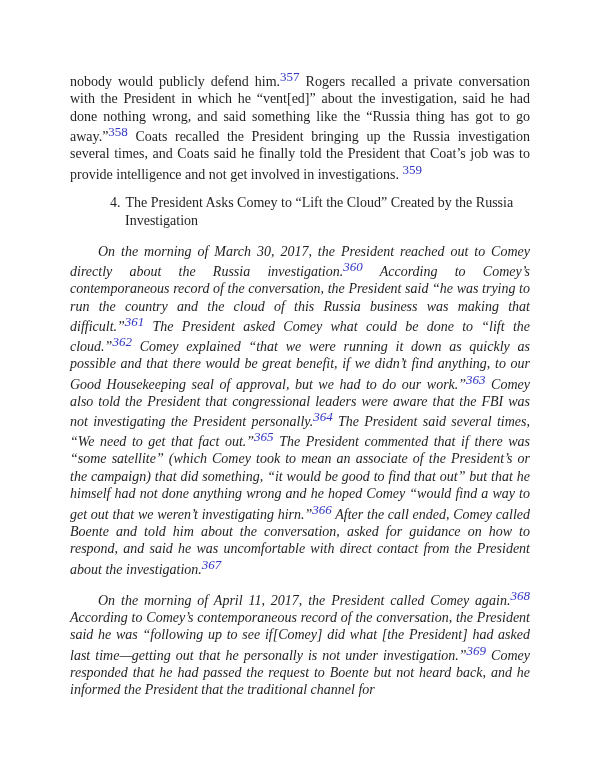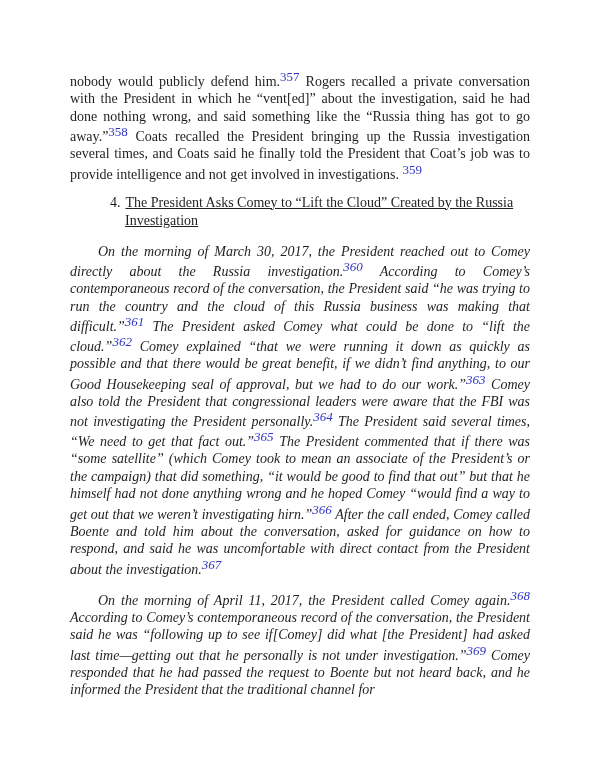--- a/index.html
+++ b/index.html
@@ -37,21 +37,21 @@
   }
   .heading{
     font-size:14px;
     line-height:18px;
     margin:6px 0 13px 40px;
     padding-left:15px;
     text-indent:-15px;
     text-align:left;
   }
   .heading .num{margin-right:5px;}
-  .heading .hline{text-decoration:underline;}
+  .heading .hline{}
 </style>
 </head>
 <body>
 
 <div class="page">
 
   <p class="para">nobody would publicly defend him.<sup class="fn">357</sup> Rogers recalled a private conversation with the President in which he “vent[ed]” about the investigation, said he had done nothing wrong, and said something like the “Russia thing has got to go away.”<sup class="fn">358</sup> Coats recalled the President bringing up the Russia investigation several times, and Coats said he finally told the President that Coat’s job was to provide intelligence and not get involved in investigations. <sup class="fn">359</sup></p>
 
   <div class="heading">
     <span class="num">4.</span><span class="hline">The President Asks Comey to “Lift the Cloud” Created by the Russia</span><br>

